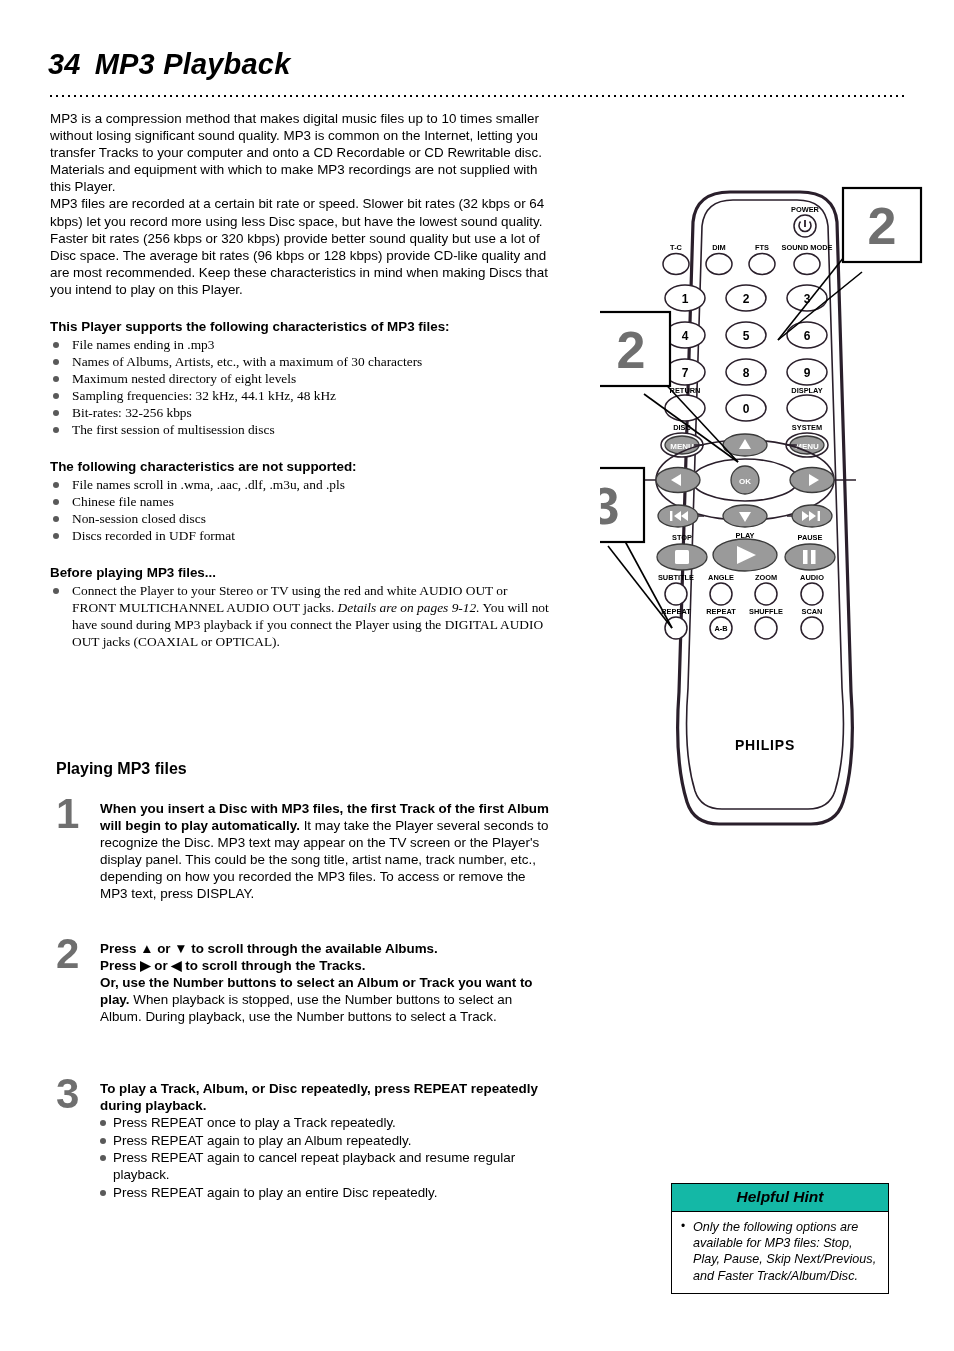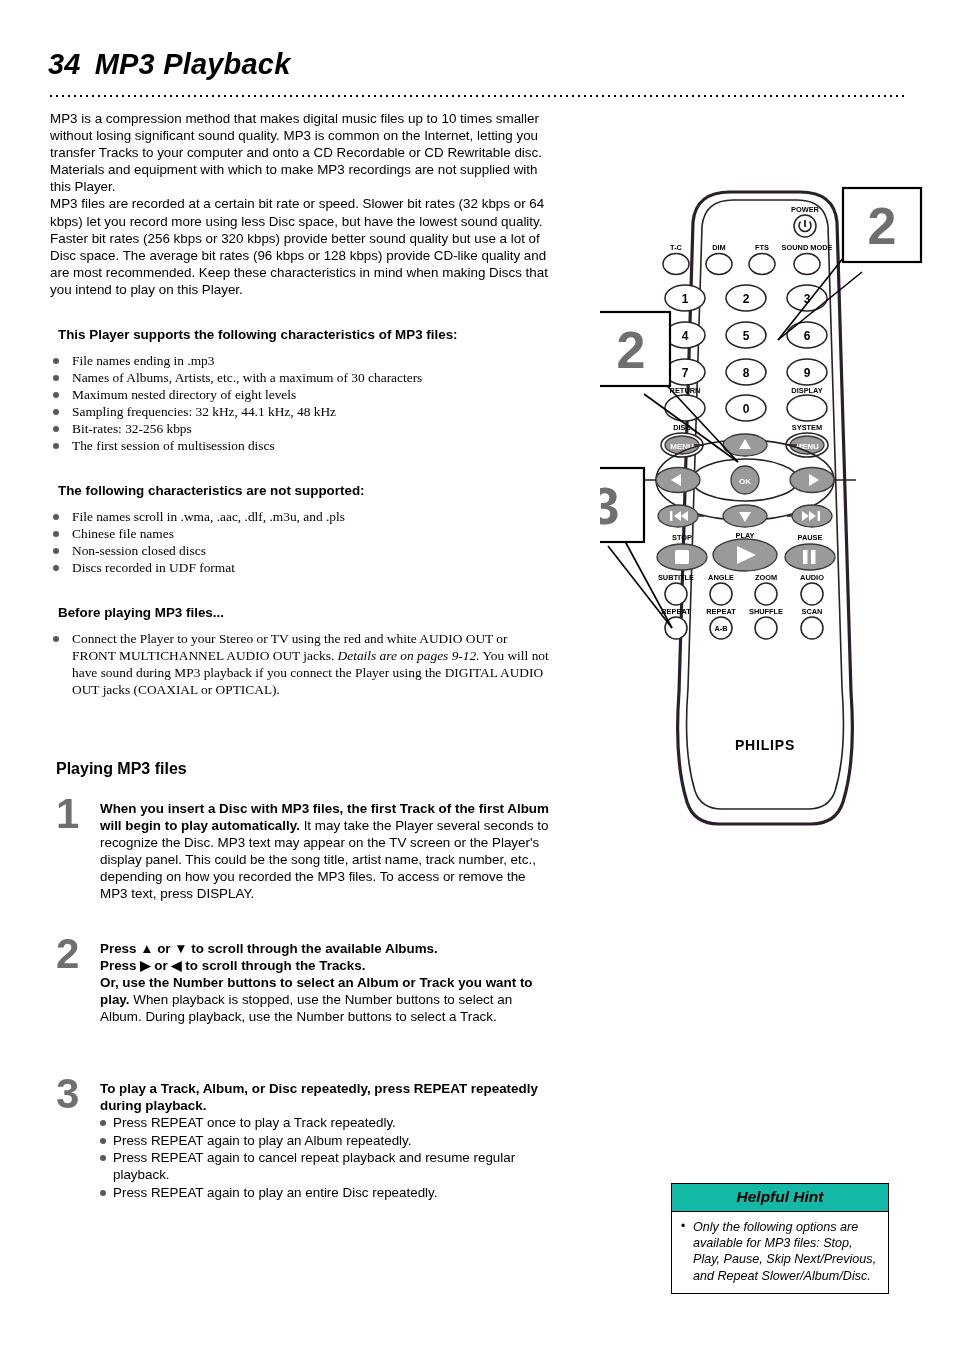--- a/index.html
+++ b/index.html
@@ -56,21 +56,21 @@
   .para {
     margin: 0 0 0 0;
     text-align: left;
   }
   .spacer-20 { height: 20px; }
 
   .sec-head {
     font-weight: bold;
     font-size: 13.4px;
     line-height: 17.6px;
-    margin: 8px;
+    margin: 0;
   }
 
   ul.dotlist {
     list-style: none;
     margin: 0;
     padding: 0;
     font-family: Liberation Serif, serif;
   }
   ul.dotlist > li {
     position: relative;
@@ -256,21 +256,21 @@
       <li>Press REPEAT again to cancel repeat playback and resume regular playback.</li>
       <li>Press REPEAT again to play an entire Disc repeatedly.</li>
     </ul>
   </div>
 </div>
 
 <div class="hint-box">
   <div class="hint-head">Helpful Hint</div>
   <div class="hint-body">
     <ul>
-      <li>Only the following options are available for MP3 files: Stop, Play, Pause, Skip Next/Previous, and Repeat Slower/Album/Disc.</li>
+      <li>Only the following options are available for MP3 files: Stop, Play, Pause, Skip Next/Previous, and Faster Track/Album/Disc.</li>
     </ul>
   </div>
 </div>
 
 <div class="remote-wrap">
 <svg width="330" height="650" viewBox="0 0 330 650" xmlns="http://www.w3.org/2000/svg">
   <defs>
     <style>
       .obody { fill:#fff; stroke:#2a1f2b; stroke-width:3.2; }
       .oinner { fill:none; stroke:#2a1f2b; stroke-width:1.6; }

